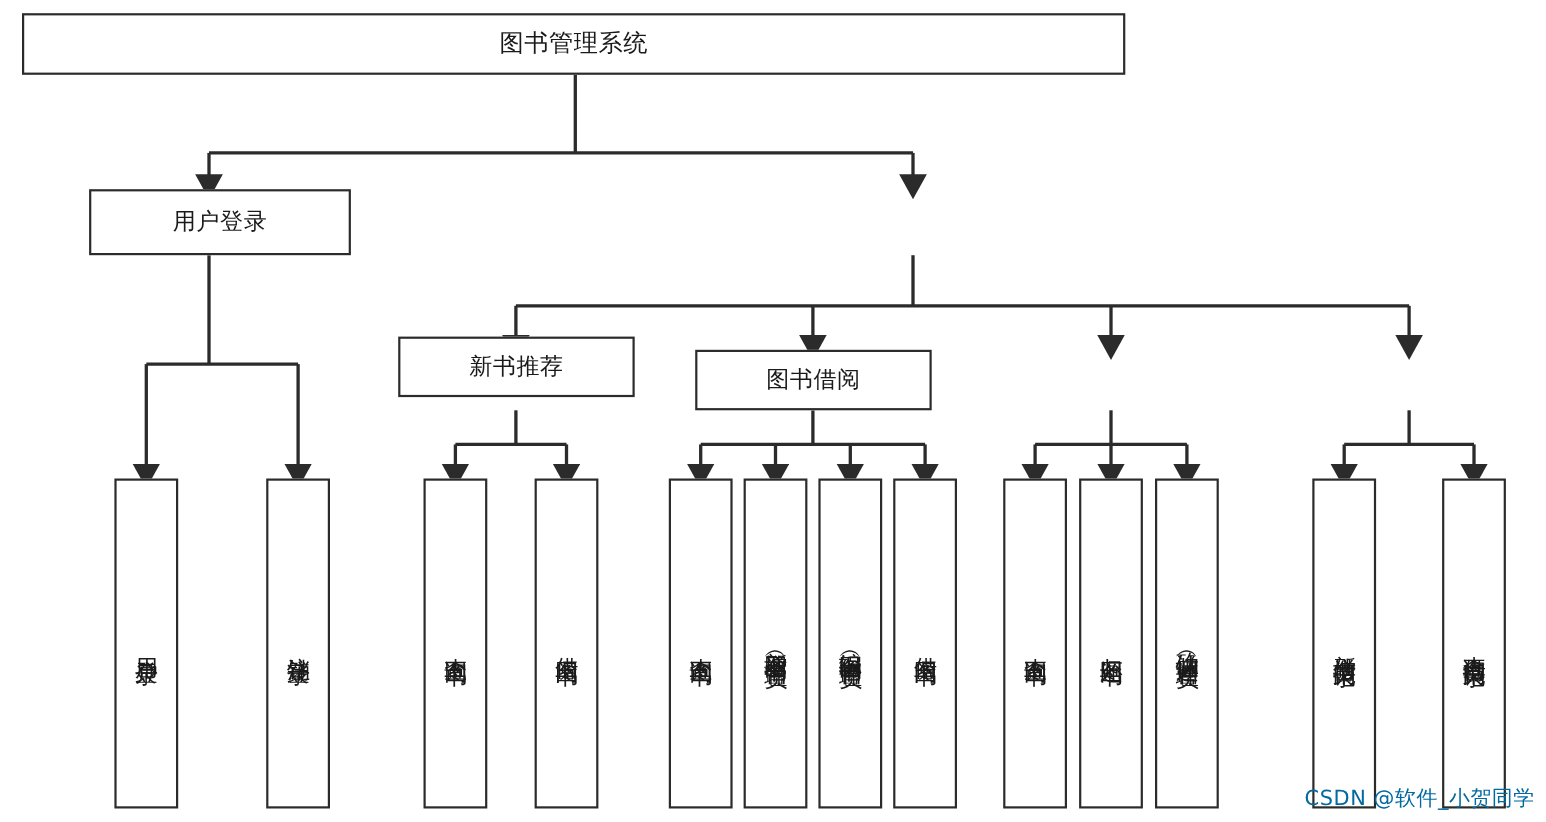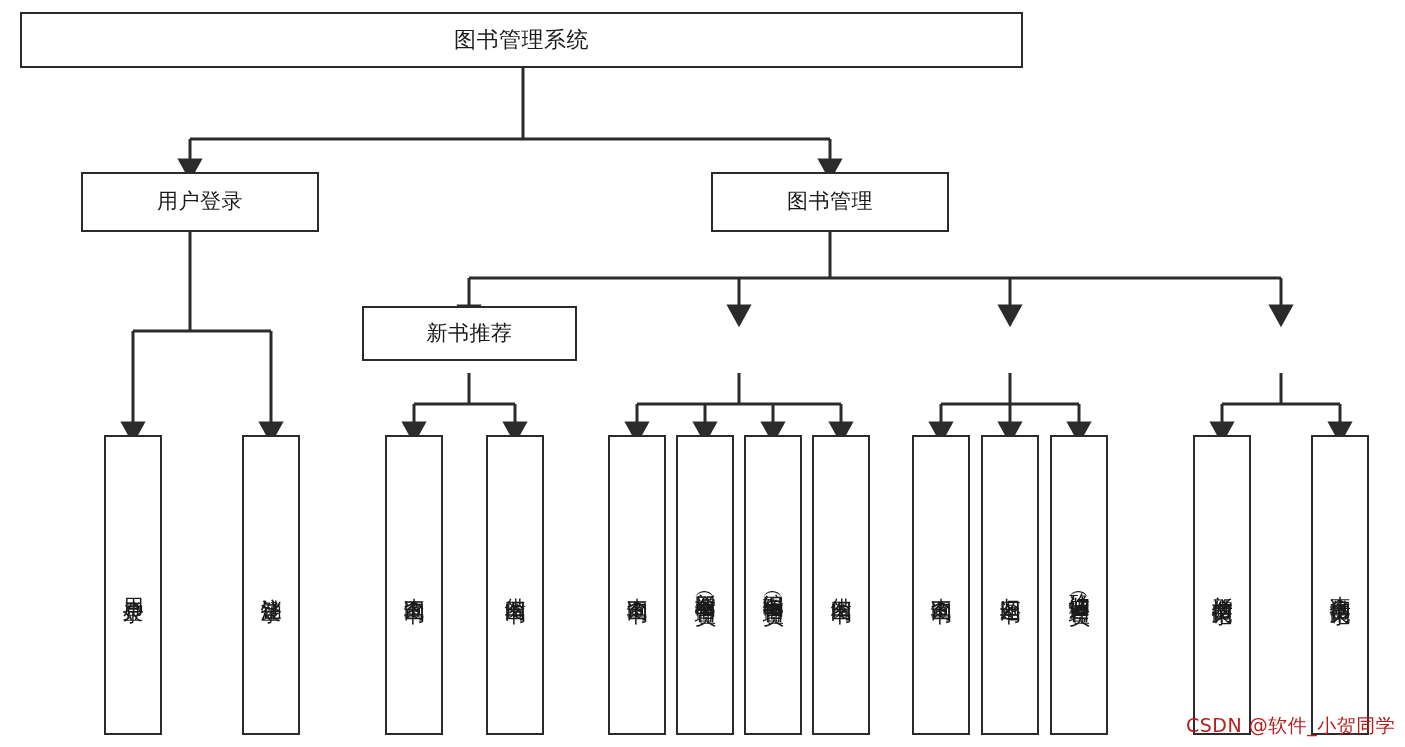--- a/index.html
+++ b/index.html
@@ -60,21 +60,21 @@
     writing-mode: vertical-rl;
     text-orientation: upright;
     font-size: 21px;
     line-height: 1.08;
     letter-spacing: 2px;
     white-space: nowrap;
   }
   .watermark {
     position: absolute;
     font-size: 19px;
-    color: #b91c1c;
+    color: #0369a1;
     white-space: nowrap;
     letter-spacing: 0.5px;
   }
 </style>
 </head>
 <body>
 
 <div id="canvas">
 
   <svg id="wires" viewBox="0 0 1405 747" xmlns="http://www.w3.org/2000/svg">
@@ -128,28 +128,28 @@
   </svg>
 
   <div class="node horiz root" style="left:20px; top:12px; width:1003px; height:56px;">
     <span class="label">图书管理系统</span>
   </div>
 
   <div class="node horiz" style="left:81px; top:172px; width:238px; height:60px;">
     <span class="label">用户登录</span>
   </div>
 
-  <div class="node horiz" style="left:711px; top:172px; width:238px; height:60px;">
-    <span class="label">图书管理</span>
-  </div>
 
   <div class="node horiz" style="left:362px; top:306px; width:215px; height:55px;">
     <span class="label">新书推荐</span>
   </div>
 
+  <div class="node horiz" style="left:632px; top:318px; width:215px; height:55px;">
+    <span class="label">图书借阅</span>
+  </div>
 
 
 
   <div class="node vert" style="left:104px; top:435px; width:58px; height:300px;">
     <span class="label">用户登录</span>
   </div>
 
   <div class="node vert" style="left:242px; top:435px; width:58px; height:300px;">
     <span class="label">注销登录</span>
   </div>

